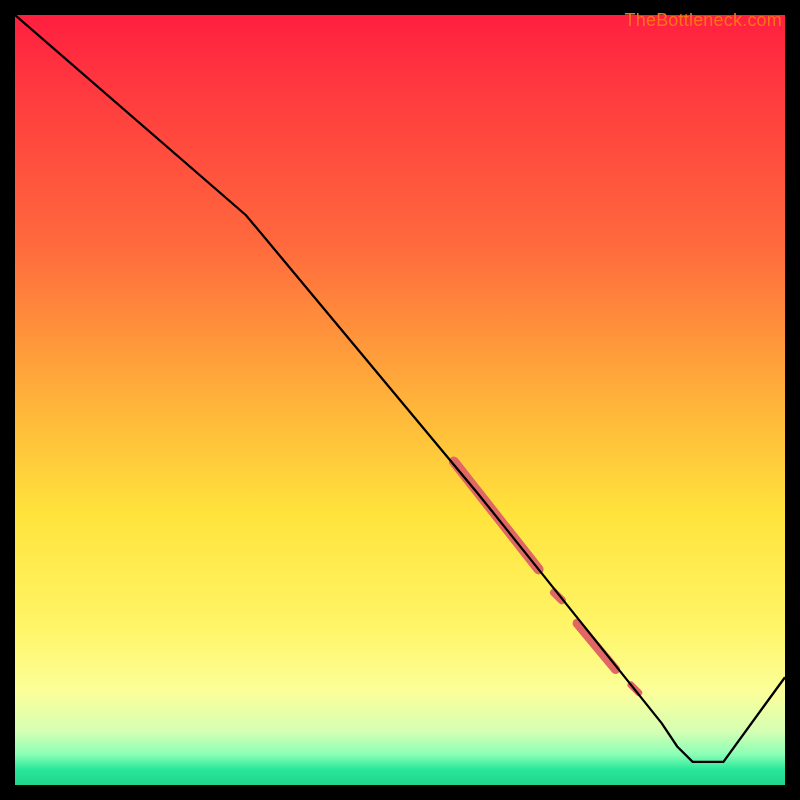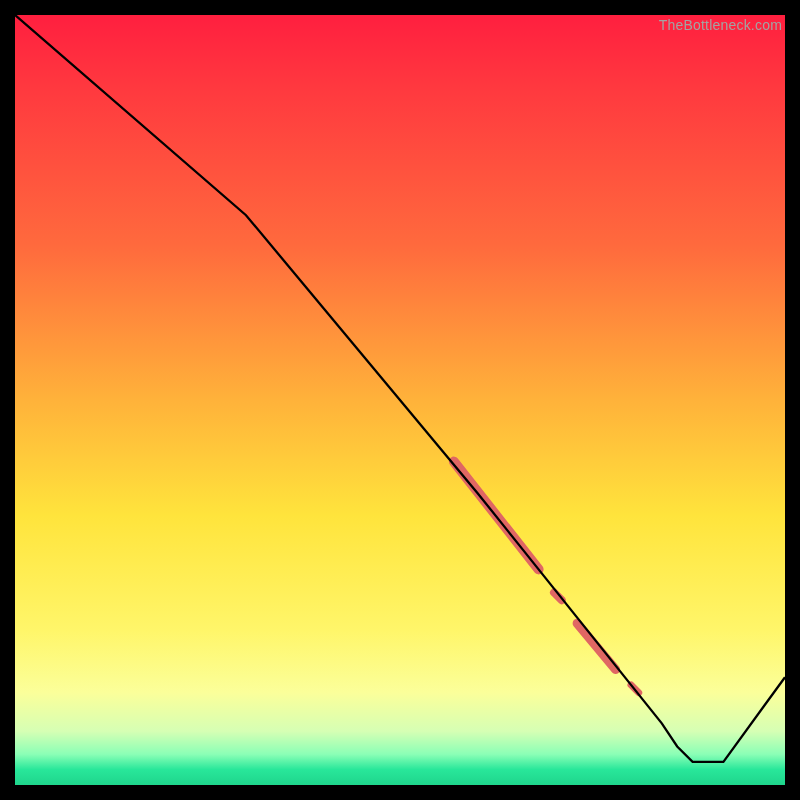--- a/index.html
+++ b/index.html
@@ -40,25 +40,25 @@
   }
   svg.overlay {
     position: absolute;
     left: 0;
     top: 0;
     width: 770px;
     height: 770px;
   }
   .watermark {
     position: absolute;
-    top: 17px;
+    top: 10px;
     right: 18px;
     font-family: Arial, Helvetica, sans-serif;
-    font-size: 14px;
-    color: #a3a3a3;
+    font-size: 18px;
+    color: #f97316;
     user-select: none;
     letter-spacing: 0.2px;
   }
 </style>
 </head>
 <body>
 
 <div class="outer">
   <div class="plot">
     <svg class="overlay" viewBox="0 0 770 770" preserveAspectRatio="none">

